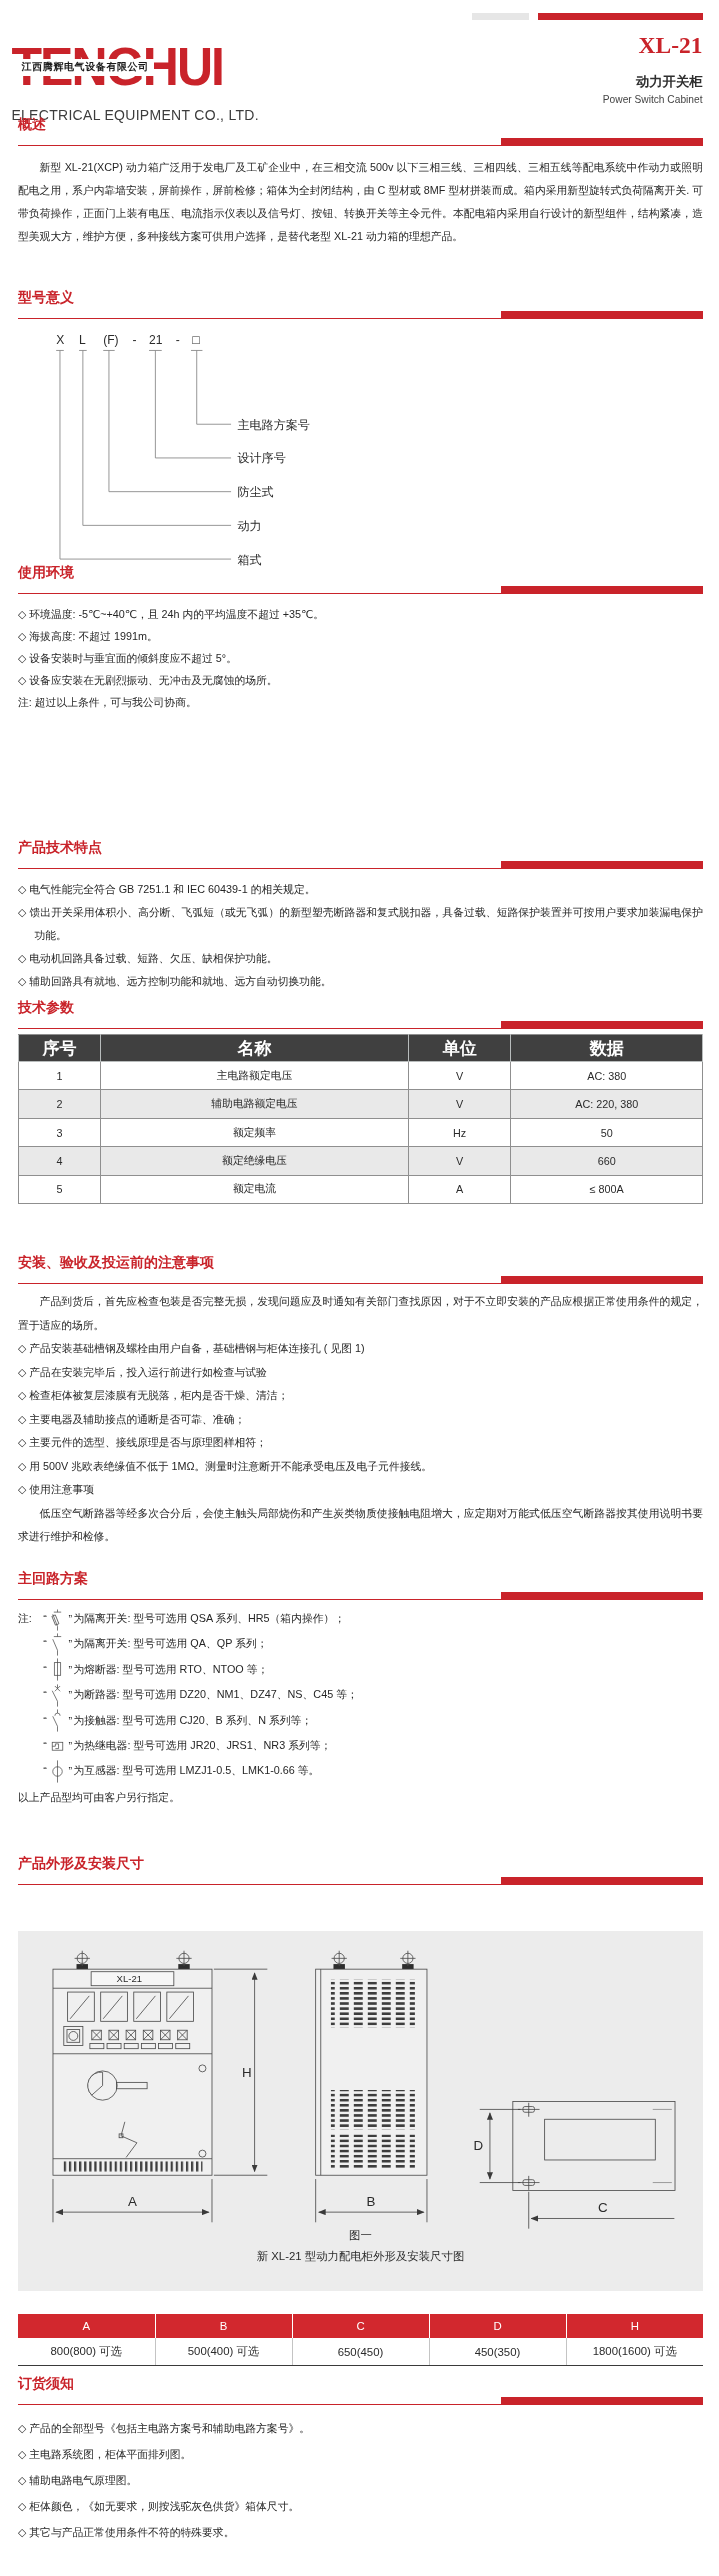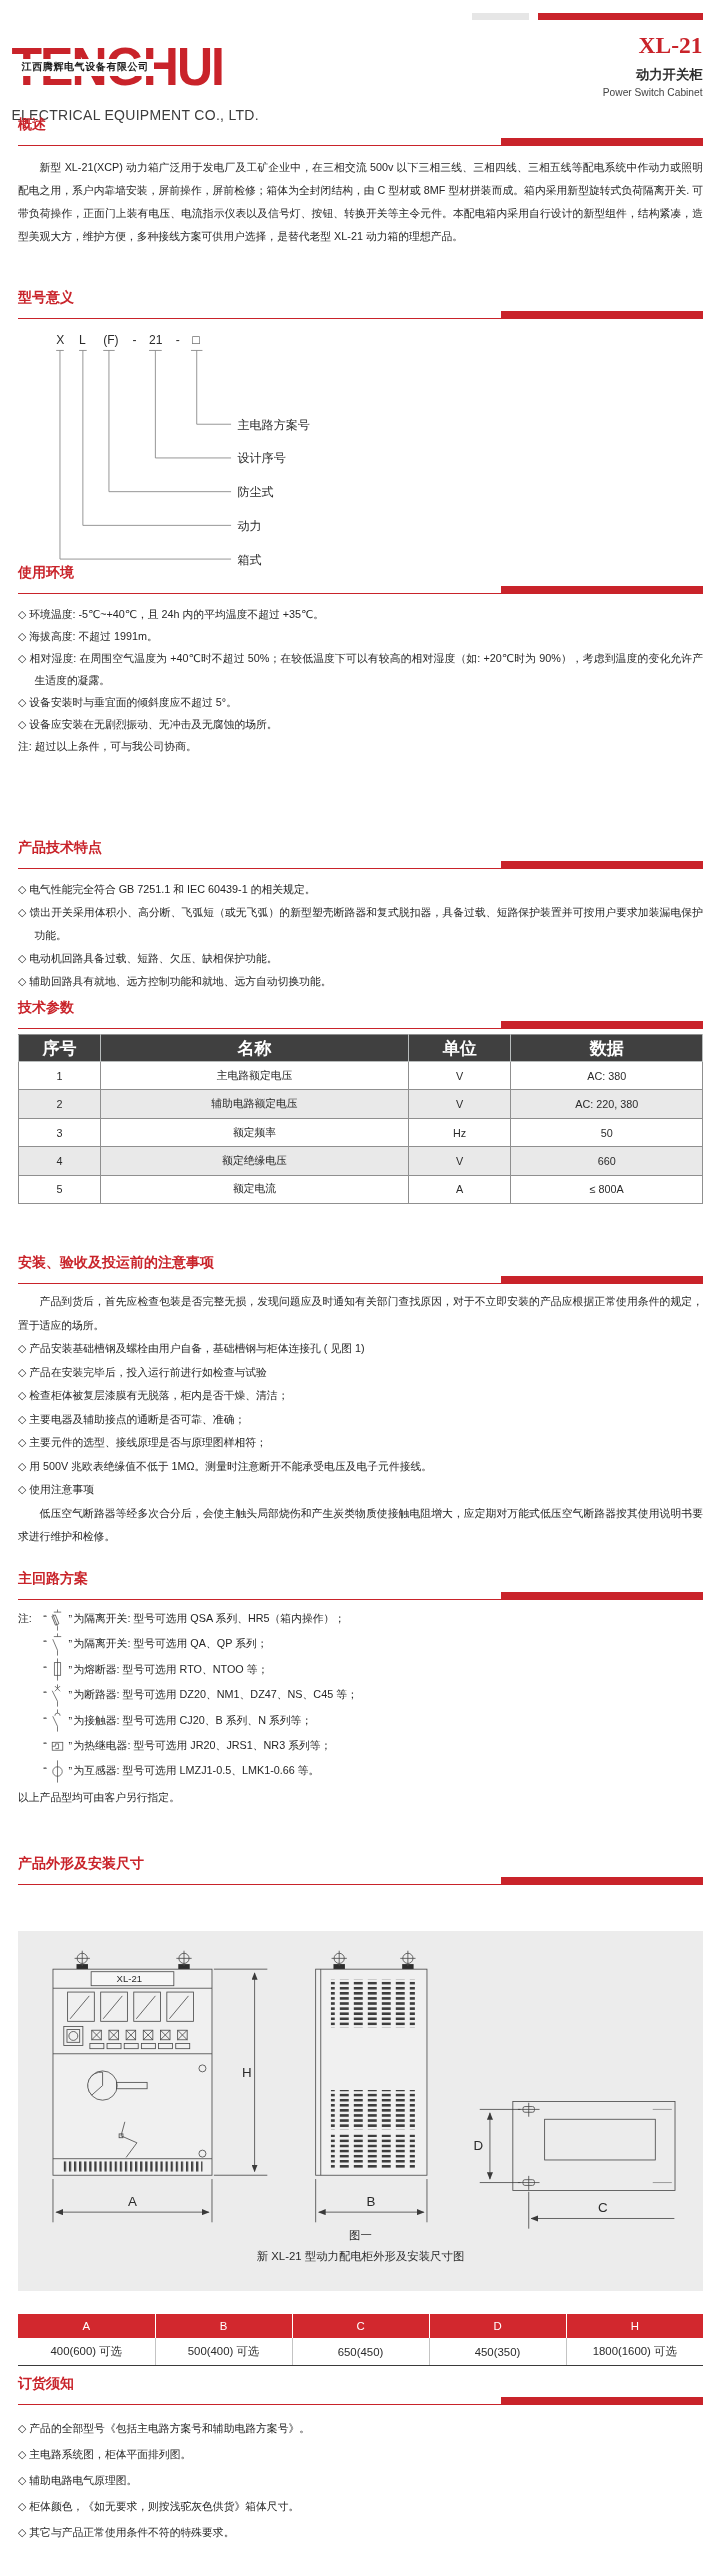--- a/index.html
+++ b/index.html
@@ -17,21 +17,21 @@
     font-weight:900; font-size:50px; line-height:66px; letter-spacing:-1.9px;
     color:#c9232a; transform:scaleY(1.08); transform-origin:left top; margin:0;
   }
   .logo-overlay {
     position:absolute; left:6.4px; top:28px; background:#fff; padding:1.3px 5.1px 1.9px 3.8px;
     font-size:10px; font-weight:bold; color:#1a1a1a; letter-spacing:0.6px; white-space:nowrap;
   }
   .logo-sub { margin-top:10px; font-size:14px; color:#3c3c3c; letter-spacing:0.3px; }
   .head-right { position:absolute; right:16.5px; top:33px; text-align:right; }
   .head-model { font-family:"Liberation Serif","DejaVu Serif",serif; font-weight:bold; font-size:23.5px; color:#c9232a; line-height:25.4px; }
-  .head-cn { font-size:13.3px; color:#2f2f2f; margin-top:8px; font-weight:bold; }
+  .head-cn { font-size:13.3px; color:#2f2f2f; margin-top:15px; font-weight:bold; }
   .head-en { font-size:10.2px; color:#444; margin-top:2.5px; }
   
   .section { position:absolute; left:18px; width:685px; }
   .sec-h { margin:0 0 5.7px 0; font-size:14px; line-height:16px; font-weight:bold; color:#c9232a; }
   .rule { position:relative; height:8.3px; }
   .rule::after { content:""; position:absolute; left:0; right:0; bottom:0; height:1.3px; background:#c9232a; }
   .rule .block { position:absolute; right:0; bottom:0; width:202px; height:8.3px; background:#c9232a; }
   .para { font-size:10.8px; line-height:23px; text-align:justify; text-indent:2em; color:#262626; margin-top:10.2px; }
   .dlist { margin-top:9px; }
   .dlist > div { font-size:10.8px; line-height:22px; color:#262626; padding-left:16.5px; text-indent:-16.5px; text-align:justify; }
@@ -136,21 +136,20 @@
   </div>
 
   <div class="section" style="top:564px">
     <h2 class="sec-h">使用环境</h2>
     <div class="rule">
         <span class="block"></span>
       </div>
     <div class="dlist">
       <div>◇ 环境温度: -5℃~+40℃，且 24h 内的平均温度不超过 +35℃。</div>
       <div>◇ 海拔高度: 不超过 1991m。</div>
-      <div>◇ 相对湿度: 在周围空气温度为 +40℃时不超过 50%；在较低温度下可以有较高的相对湿度（如: +20℃时为 90%），考虑到温度的变化允许产生适度的凝露。</div>
       <div>◇ 设备安装时与垂宜面的倾斜度应不超过 5°。</div>
       <div>◇ 设备应安装在无剧烈振动、无冲击及无腐蚀的场所。</div>
     </div>
     <div class="note-line">注: 超过以上条件，可与我公司协商。</div>
   </div>
 
   <div class="section" style="top:839px">
     <h2 class="sec-h">产品技术特点</h2>
     <div class="rule">
         <span class="block"></span>
@@ -515,21 +514,21 @@
         <tr>
           <th>A</th>
           <th>B</th>
           <th>C</th>
           <th>D</th>
           <th>H</th>
         </tr>
       </thead>
       <tbody>
         <tr>
-          <td>400(600) 可选</td>
+          <td>800(800) 可选</td>
           <td>500(400) 可选</td>
           <td>650(450)</td>
           <td>450(350)</td>
           <td>1800(1600) 可选</td>
         </tr>
       </tbody>
     </table>
   </div>
 
   <div class="section" style="top:2375px">

